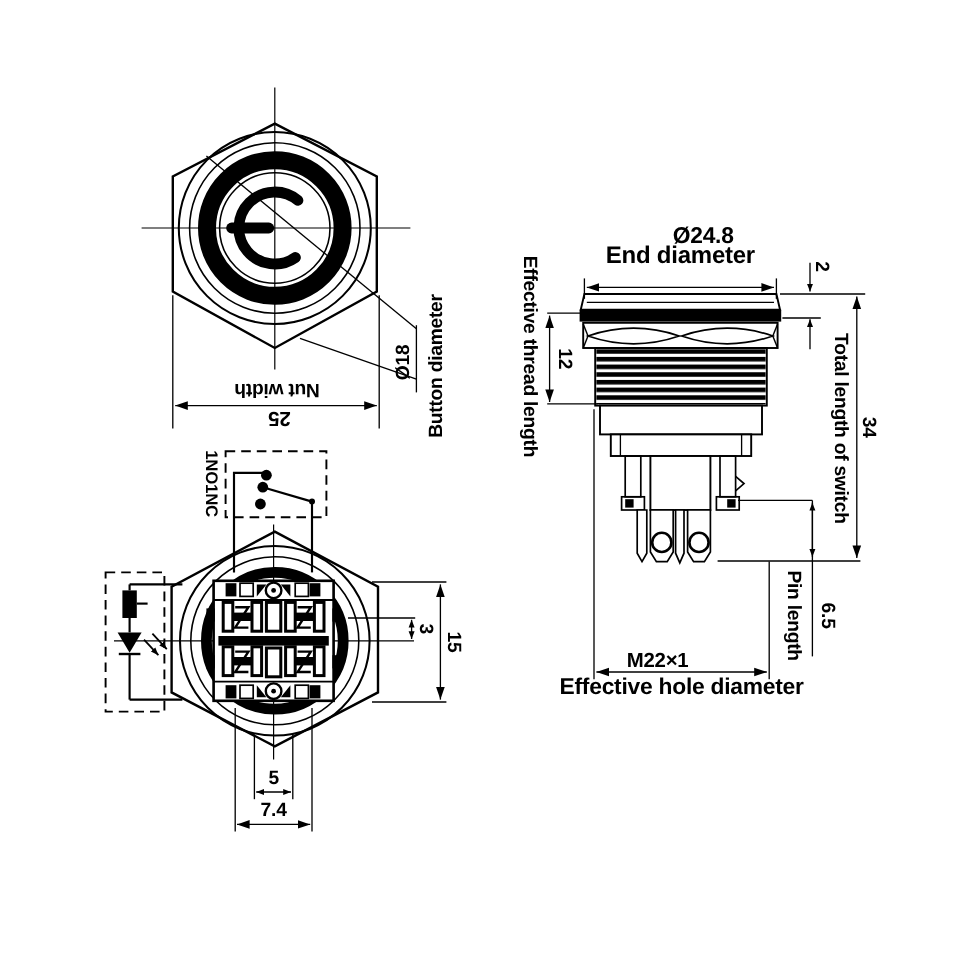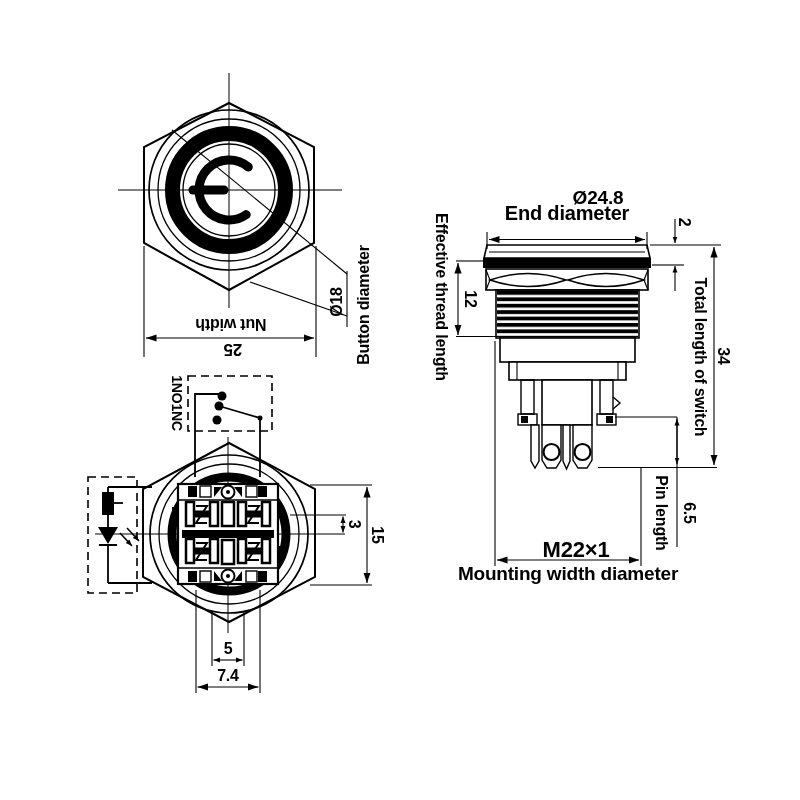--- a/index.html
+++ b/index.html
@@ -233,25 +233,25 @@
   <div class="lbl r180" style="left:233px;top:349px;font-size:17px">25</div>
   <div class="lbl rm90" style="left:337px;top:302px;font-size:16px">Ø18</div>
   <div class="lbl rm90" style="left:364px;top:305px;font-size:16px">Button diameter</div>
 
   <div class="lbl r90" style="left:177px;top:403px;font-size:14px">1NO1NC</div>
   <div class="lbl r90" style="left:354px;top:524px;font-size:16px">3</div>
   <div class="lbl r90" style="left:377px;top:535px;font-size:16px">15</div>
   <div class="lbl" style="left:228px;top:649px;font-size:16px">5</div>
   <div class="lbl" style="left:228px;top:676px;font-size:16px">7.4</div>
 
-  <div class="lbl" style="left:598px;top:197px;font-size:19px">Ø24.8</div>
+  <div class="lbl" style="left:586px;top:197px;font-size:19px">Ø24.8</div>
   <div class="lbl" style="left:567px;top:213px;font-size:20px">End diameter</div>
   <div class="lbl r90" style="left:684px;top:222px;font-size:16px">2</div>
   <div class="lbl r90" style="left:441px;top:297px;font-size:16px">Effective thread length</div>
   <div class="lbl r90" style="left:470px;top:299px;font-size:16px">12</div>
   <div class="lbl r90" style="left:700px;top:357px;font-size:16px">Total length of switch</div>
   <div class="lbl r90" style="left:723px;top:356px;font-size:16px">34</div>
   <div class="lbl r90" style="left:661px;top:513px;font-size:16px">Pin length</div>
   <div class="lbl r90" style="left:689px;top:513px;font-size:16px">6.5</div>
-  <div class="lbl" style="left:576px;top:550px;font-size:22px">M22×1</div>
-  <div class="lbl" style="left:568px;top:573px;font-size:19px">Mounting width diameter</div>
+  <div class="lbl" style="left:548px;top:550px;font-size:17px">M22×1</div>
+  <div class="lbl" style="left:568px;top:573px;font-size:19px">Effective hole diameter</div>
 
 </div>
 
 </body></html>

